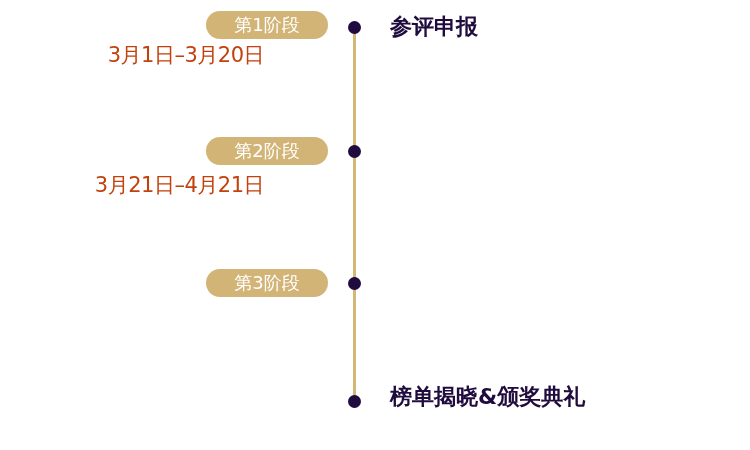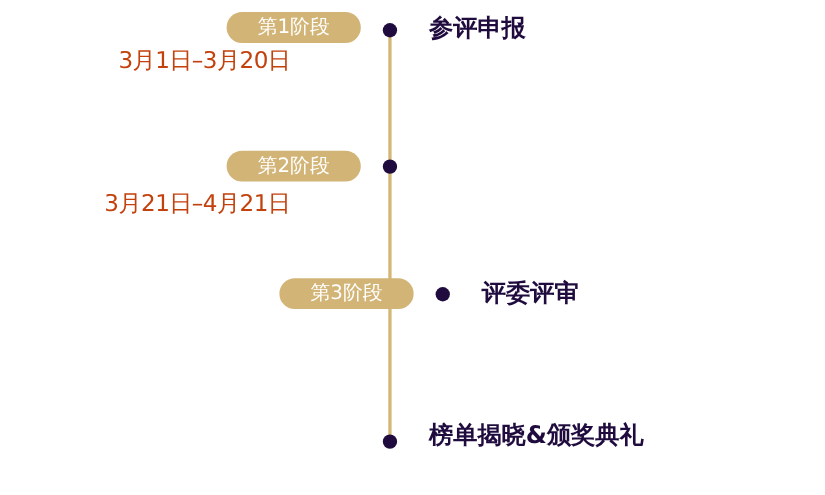--- a/index.html
+++ b/index.html
@@ -25,22 +25,21 @@
   <div class="dot" style="top:13px;"></div>
   <div class="title" style="top:4px;">参评申报</div>
 </div>
 
 <div class="stage" style="top:132px;">
   <div class="badge" style="top:5px;">第2阶段</div>
   <div class="date" style="top:38px;text-align:right;">3月21日–4月21日</div>
   <div class="dot" style="top:13px;"></div>
 </div>
 
-<div class="stage" style="top:248px;margin-left:48px;">
+<div class="stage" style="top:264px;">
   <div class="badge" style="top:5px;">第3阶段</div>
   <div class="dot" style="top:13px;"></div>
-  <div class="title" style="top:5px;">评委评审</div>
 </div>
 
 <div class="stage" style="top:382px;">
   <div class="dot" style="top:13px;"></div>
   <div class="title" style="top:0;">榜单揭晓&amp;颁奖典礼</div>
 </div>
 
 </body></html>

